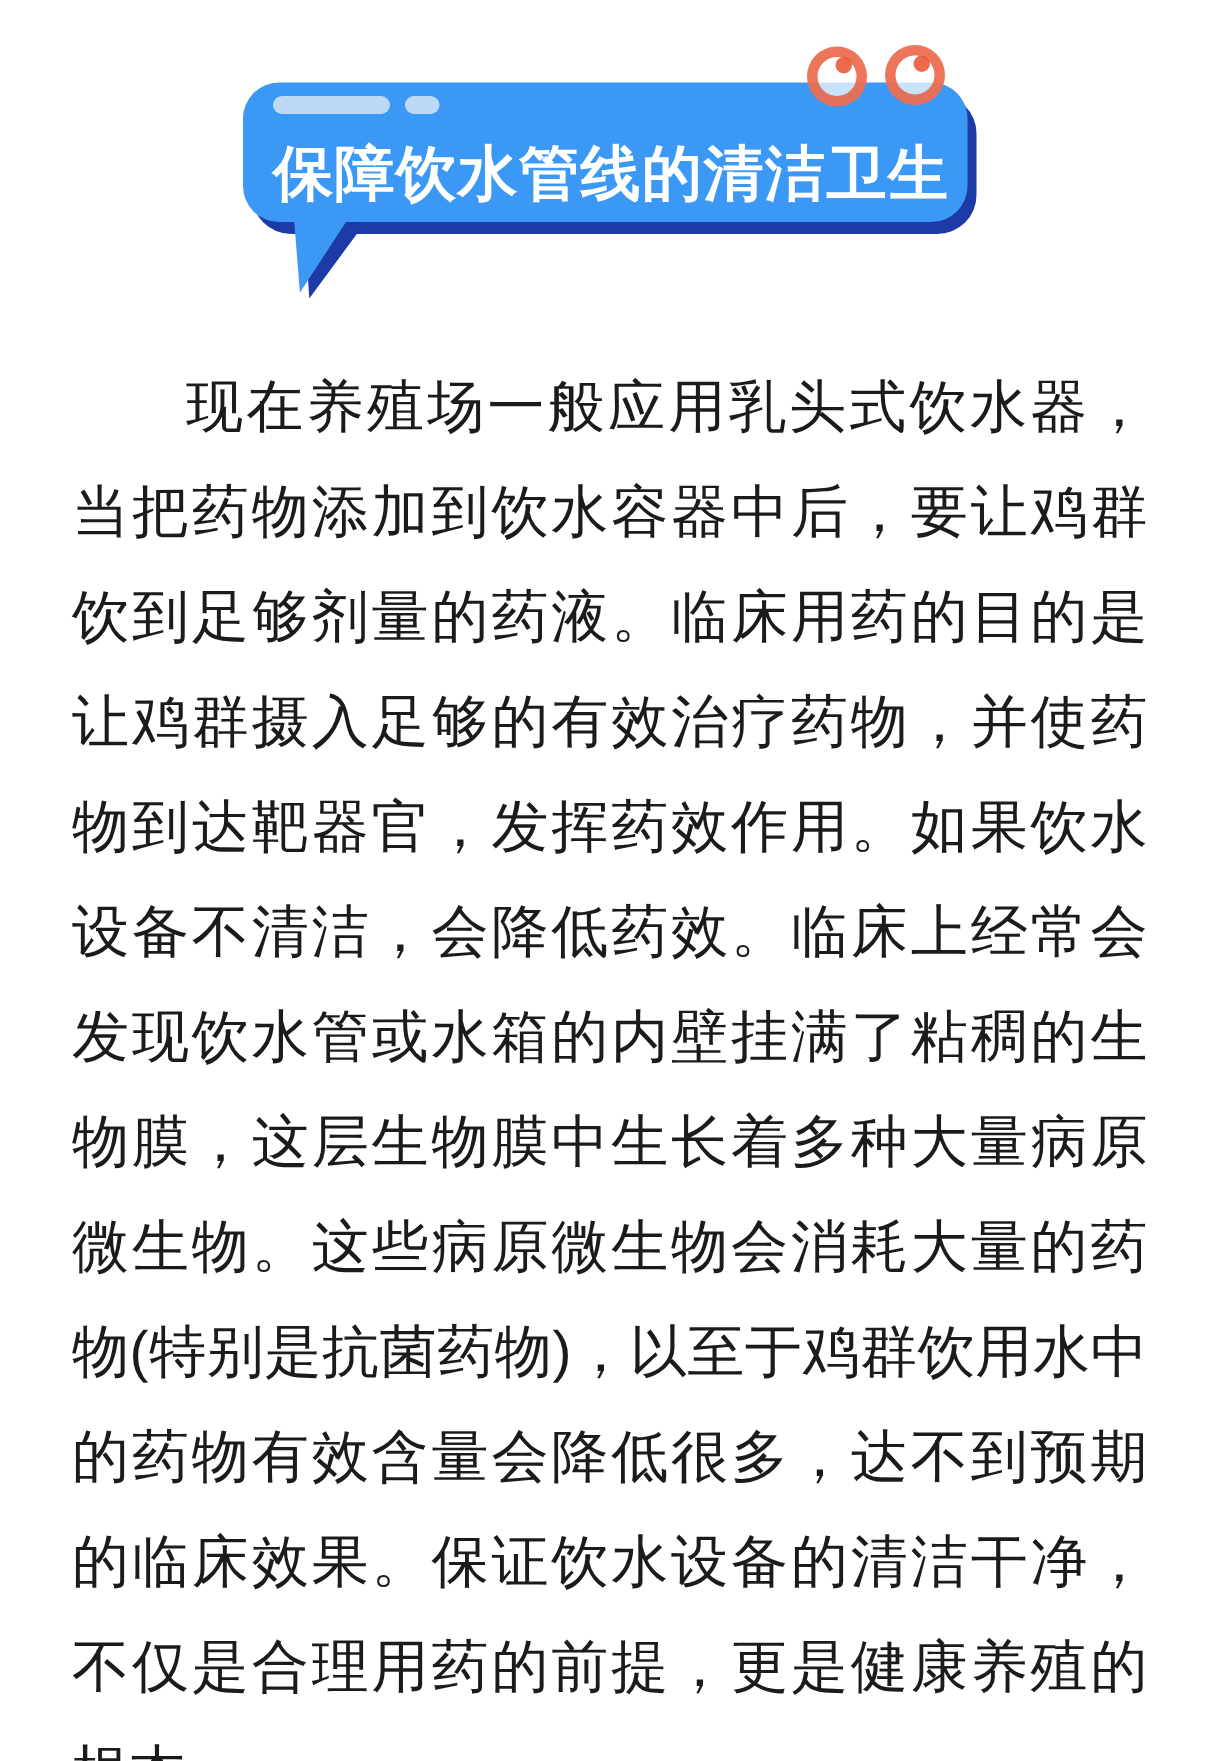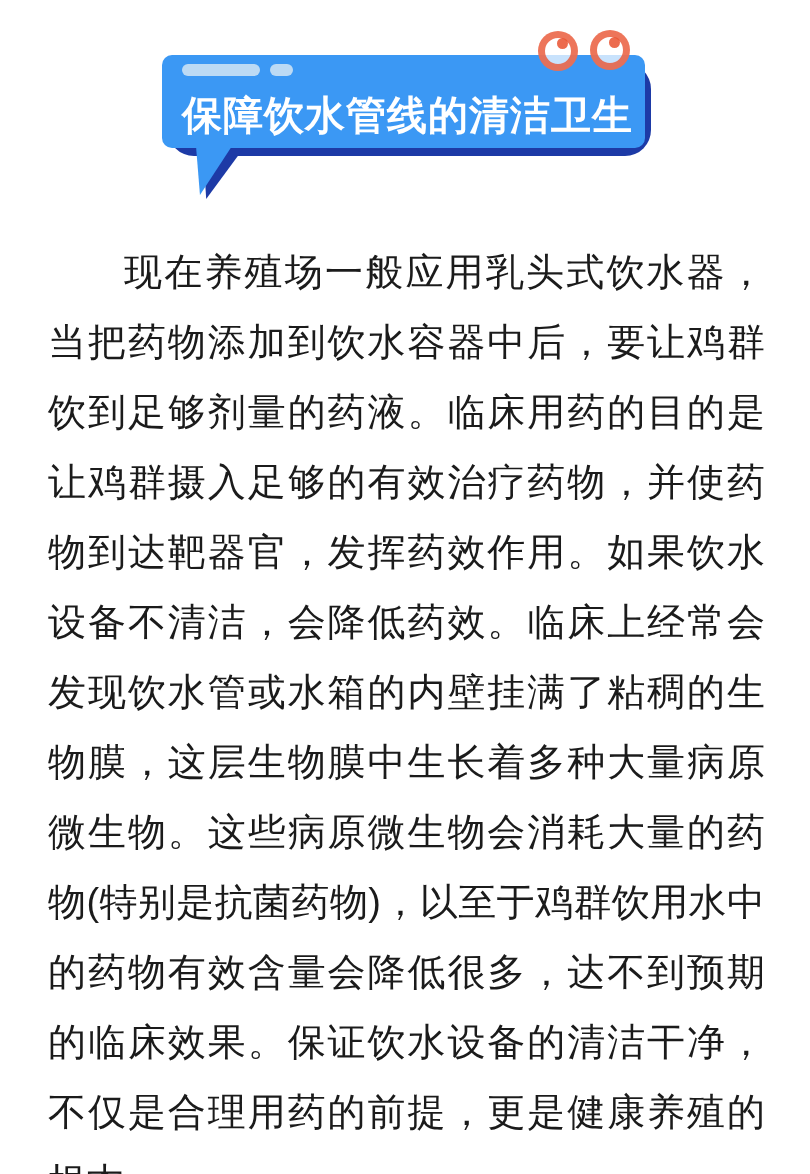--- a/index.html
+++ b/index.html
@@ -25,21 +25,21 @@
     left: 203px; top: 149px;
     width: 40px; height: 50px;
     background: #1d3aa6;
     clip-path: polygon(0% 0%, 100% 0%, 8% 100%);
   }
   .bubble {
     position: absolute;
     left: 162px; top: 55px;
     width: 483px; height: 93px;
     background: #3b98f4;
-    border-radius: 10px;
+    border-radius: 24px;
     padding: 9px 0 0 20px;
   }
   .bar-row { display: flex; gap: 10px; align-items: center; }
   .bar { height: 12px; border-radius: 6px; background: #bcdaf4; }
   .bar-long { width: 78px; }
   .bar-short { width: 23px; }
   .bubble-title {
     margin-top: 12px;
     font-size: 40px;
     font-weight: bold;

